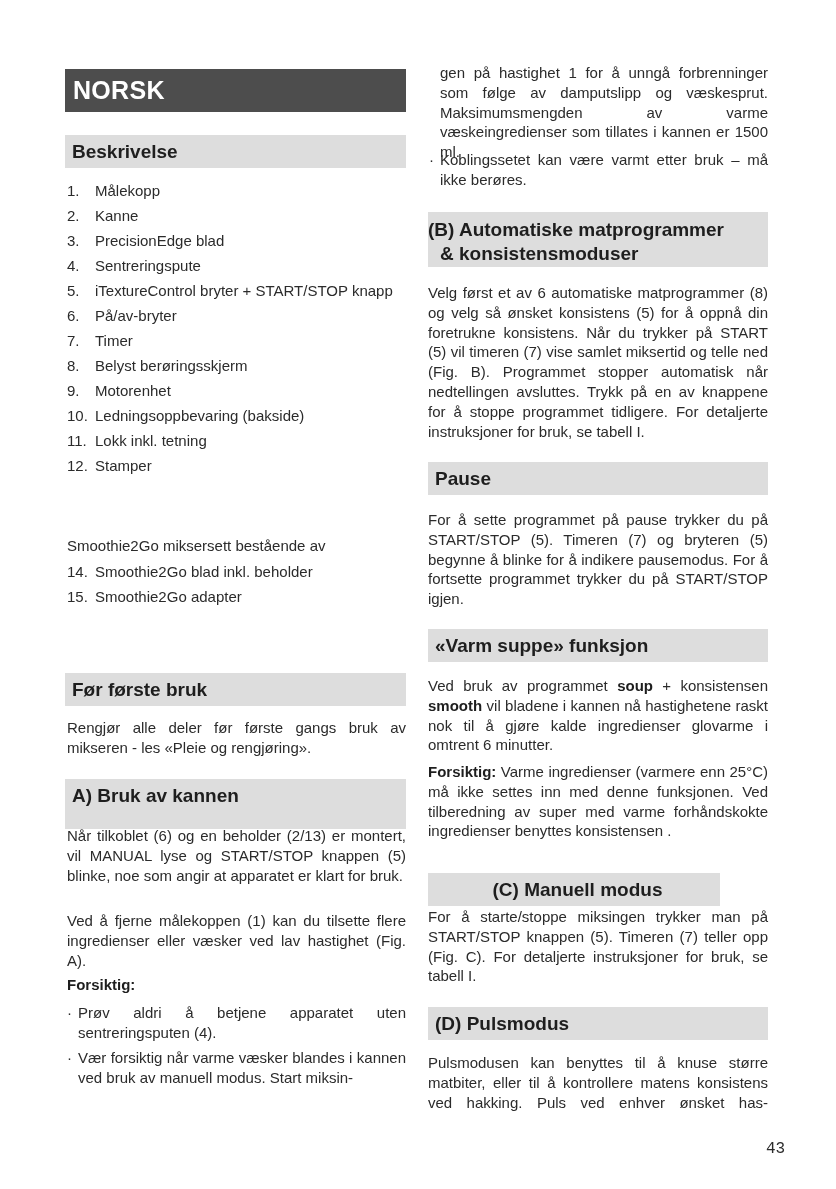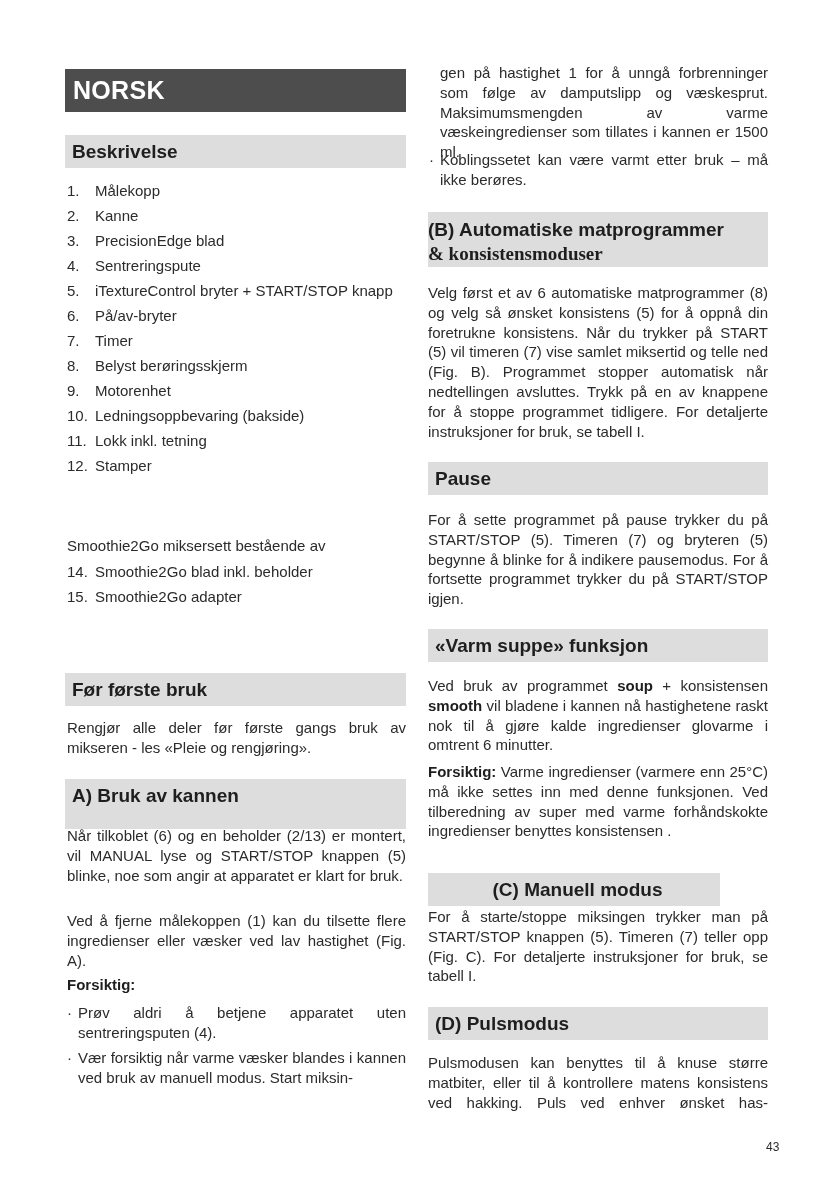--- a/index.html
+++ b/index.html
@@ -23,21 +23,21 @@
     position: absolute; font-size: 15px; line-height: 19.8px; text-align: justify;
     color: #2b2b2b;
   }
   .p b { color: #1e1e1e; }
   .last-line-justify { text-align-last: justify; }
   .list { position: absolute; margin: 0; padding: 0; list-style: none; font-size: 15px; color: #2b2b2b; }
   .list li { position: relative; padding-left: 28px; line-height: 19.5px; }
   .list li .num { position: absolute; left: 0; top: 0; }
   .bullet { position: absolute; font-size: 15px; line-height: 19.8px; color: #2b2b2b; padding-left: 12px; text-align: justify; }
   .bullet .dot { position: absolute; left: 1px; top: 0; }
-  .page-num { position: absolute; left: 766px; top: 1140px; font-size: 12px; color: #2b2b2b; }
+  .page-num { position: absolute; left: 766px; top: 1140px; font-size: 16px; color: #2b2b2b; font-family: Liberation Mono, monospace; }
 </style>
 </head>
 <body>
 
 <div class="lang-bar">NORSK</div>
 
 <div class="sec-head" style="left:65px; top:135px; width:341px; height:33px;">Beskrivelse</div>
 
 <ul class="list" style="left:67px; top:181px; width:339px;">
   <li style="margin-bottom:5.5px"><span class="num">1.</span><span>Målekopp</span></li>
@@ -75,21 +75,21 @@
   <span class="dot">·</span><span>Vær forsiktig når varme væsker blandes i kannen ved bruk av manuell modus. Start miksin-</span>
 </div>
 
 <div class="p" style="left:440px; top:63px; width:328px;">gen på hastighet 1 for å unngå forbrenninger som følge av damputslipp og væskesprut. Maksimumsmengden av varme væskeingredienser som tillates i kannen er 1500 ml.</div>
 <div class="bullet" style="left:428px; top:150px; width:328px;">
   <span class="dot">·</span><span>Koblingssetet kan være varmt etter bruk – må ikke berøres.</span>
 </div>
 
 <div class="sec-head two-line" style="left:428px; top:212px; width:340px; height:55px;">
   <div>(B) Automatiske matprogrammer</div>
-  <div style="padding-left:0;font-family:Liberation Serif, serif;">&amp; konsistensmoduser</div>
+  <div style="padding-left:12px;">&amp; konsistensmoduser</div>
 </div>
 <div class="p" style="left:428px; top:283px; width:340px;">Velg først et av 6 automatiske matprogrammer (8) og velg så ønsket konsistens (5) for å oppnå din foretrukne konsistens. Når du trykker på START (5) vil timeren (7) vise samlet miksertid og telle ned (Fig. B). Programmet stopper automatisk når nedtellingen avsluttes. Trykk på en av knappene for å stoppe programmet tidligere. For detaljerte instruksjoner for bruk, se tabell I.</div>
 
 <div class="sec-head" style="left:428px; top:462px; width:340px; height:33px;">Pause</div>
 <div class="p" style="left:428px; top:510px; width:340px;">For å sette programmet på pause trykker du på START/STOP (5). Timeren (7) og bryteren (5) begynne å blinke for å indikere pausemodus. For å fortsette programmet trykker du på START/STOP igjen.</div>
 
 <div class="sec-head" style="left:428px; top:629px; width:340px; height:33px;">«Varm suppe» funksjon</div>
 <div class="p" style="left:428px; top:676px; width:340px;">
   <span>Ved bruk av programmet </span><b>soup</b><span> + konsistensen </span><b>smooth</b><span> vil bladene i kannen nå hastighetene raskt nok til å gjøre kalde ingredienser glovarme i omtrent 6 minutter.</span>
 </div>

